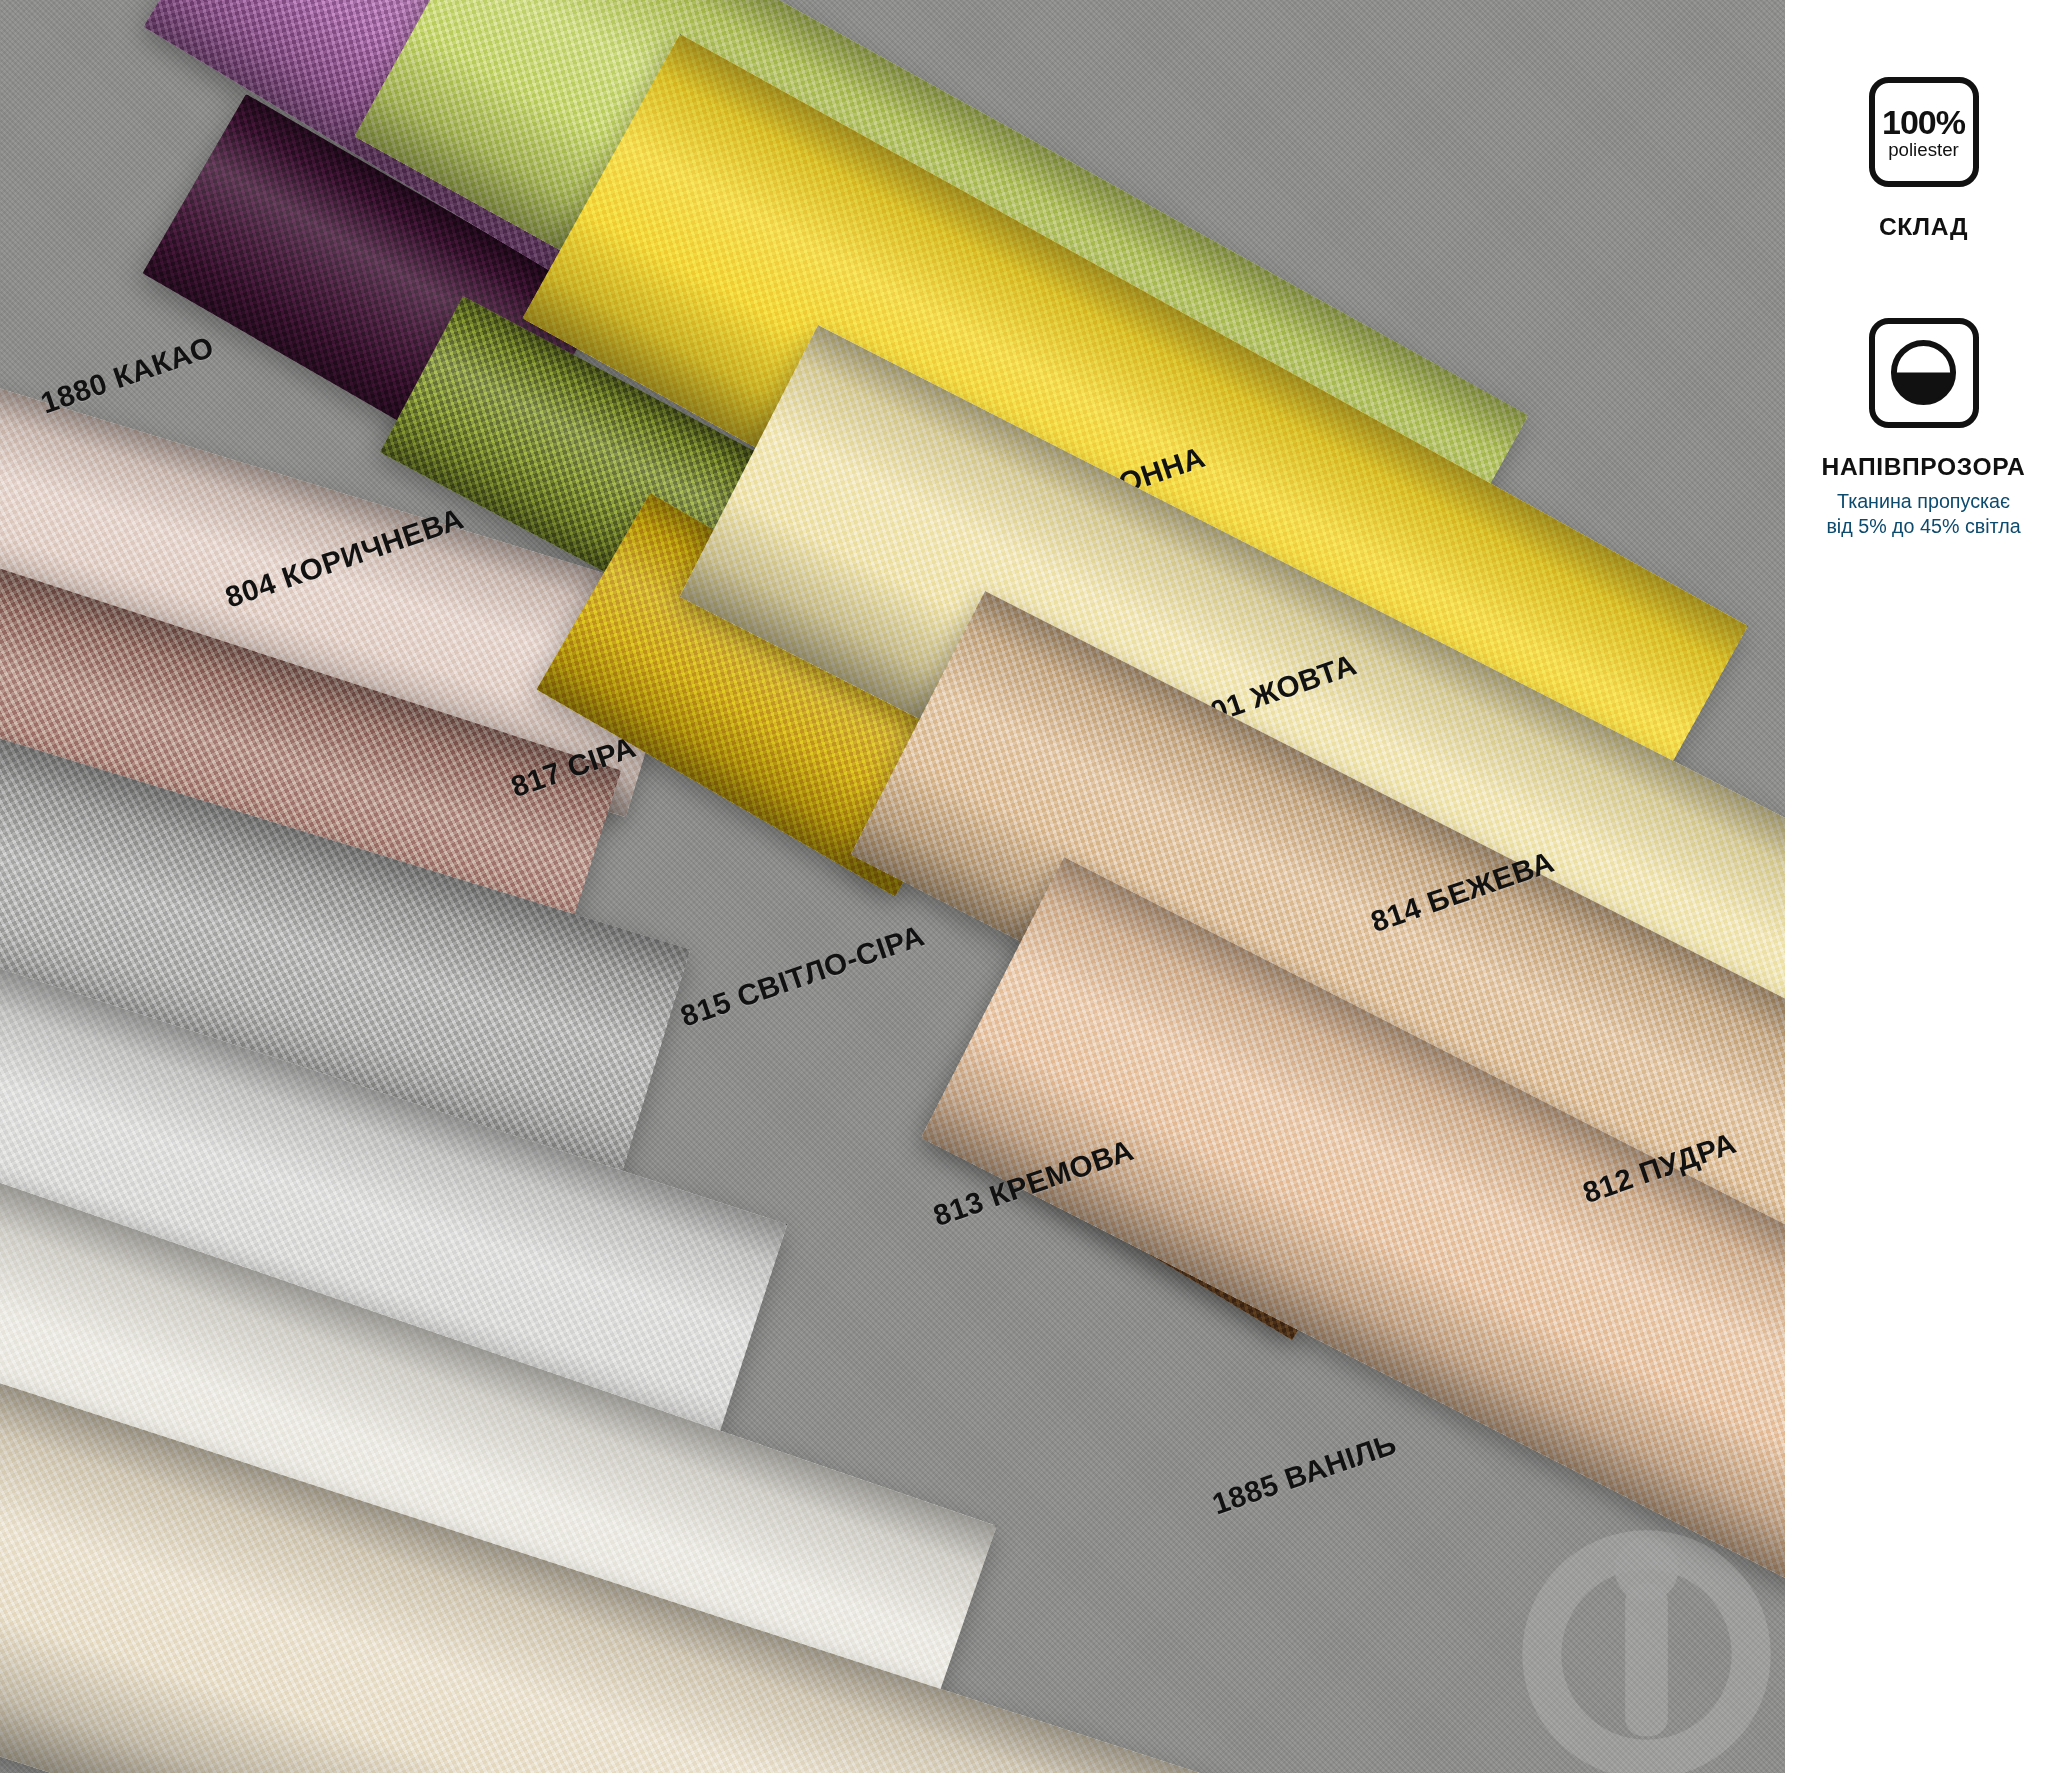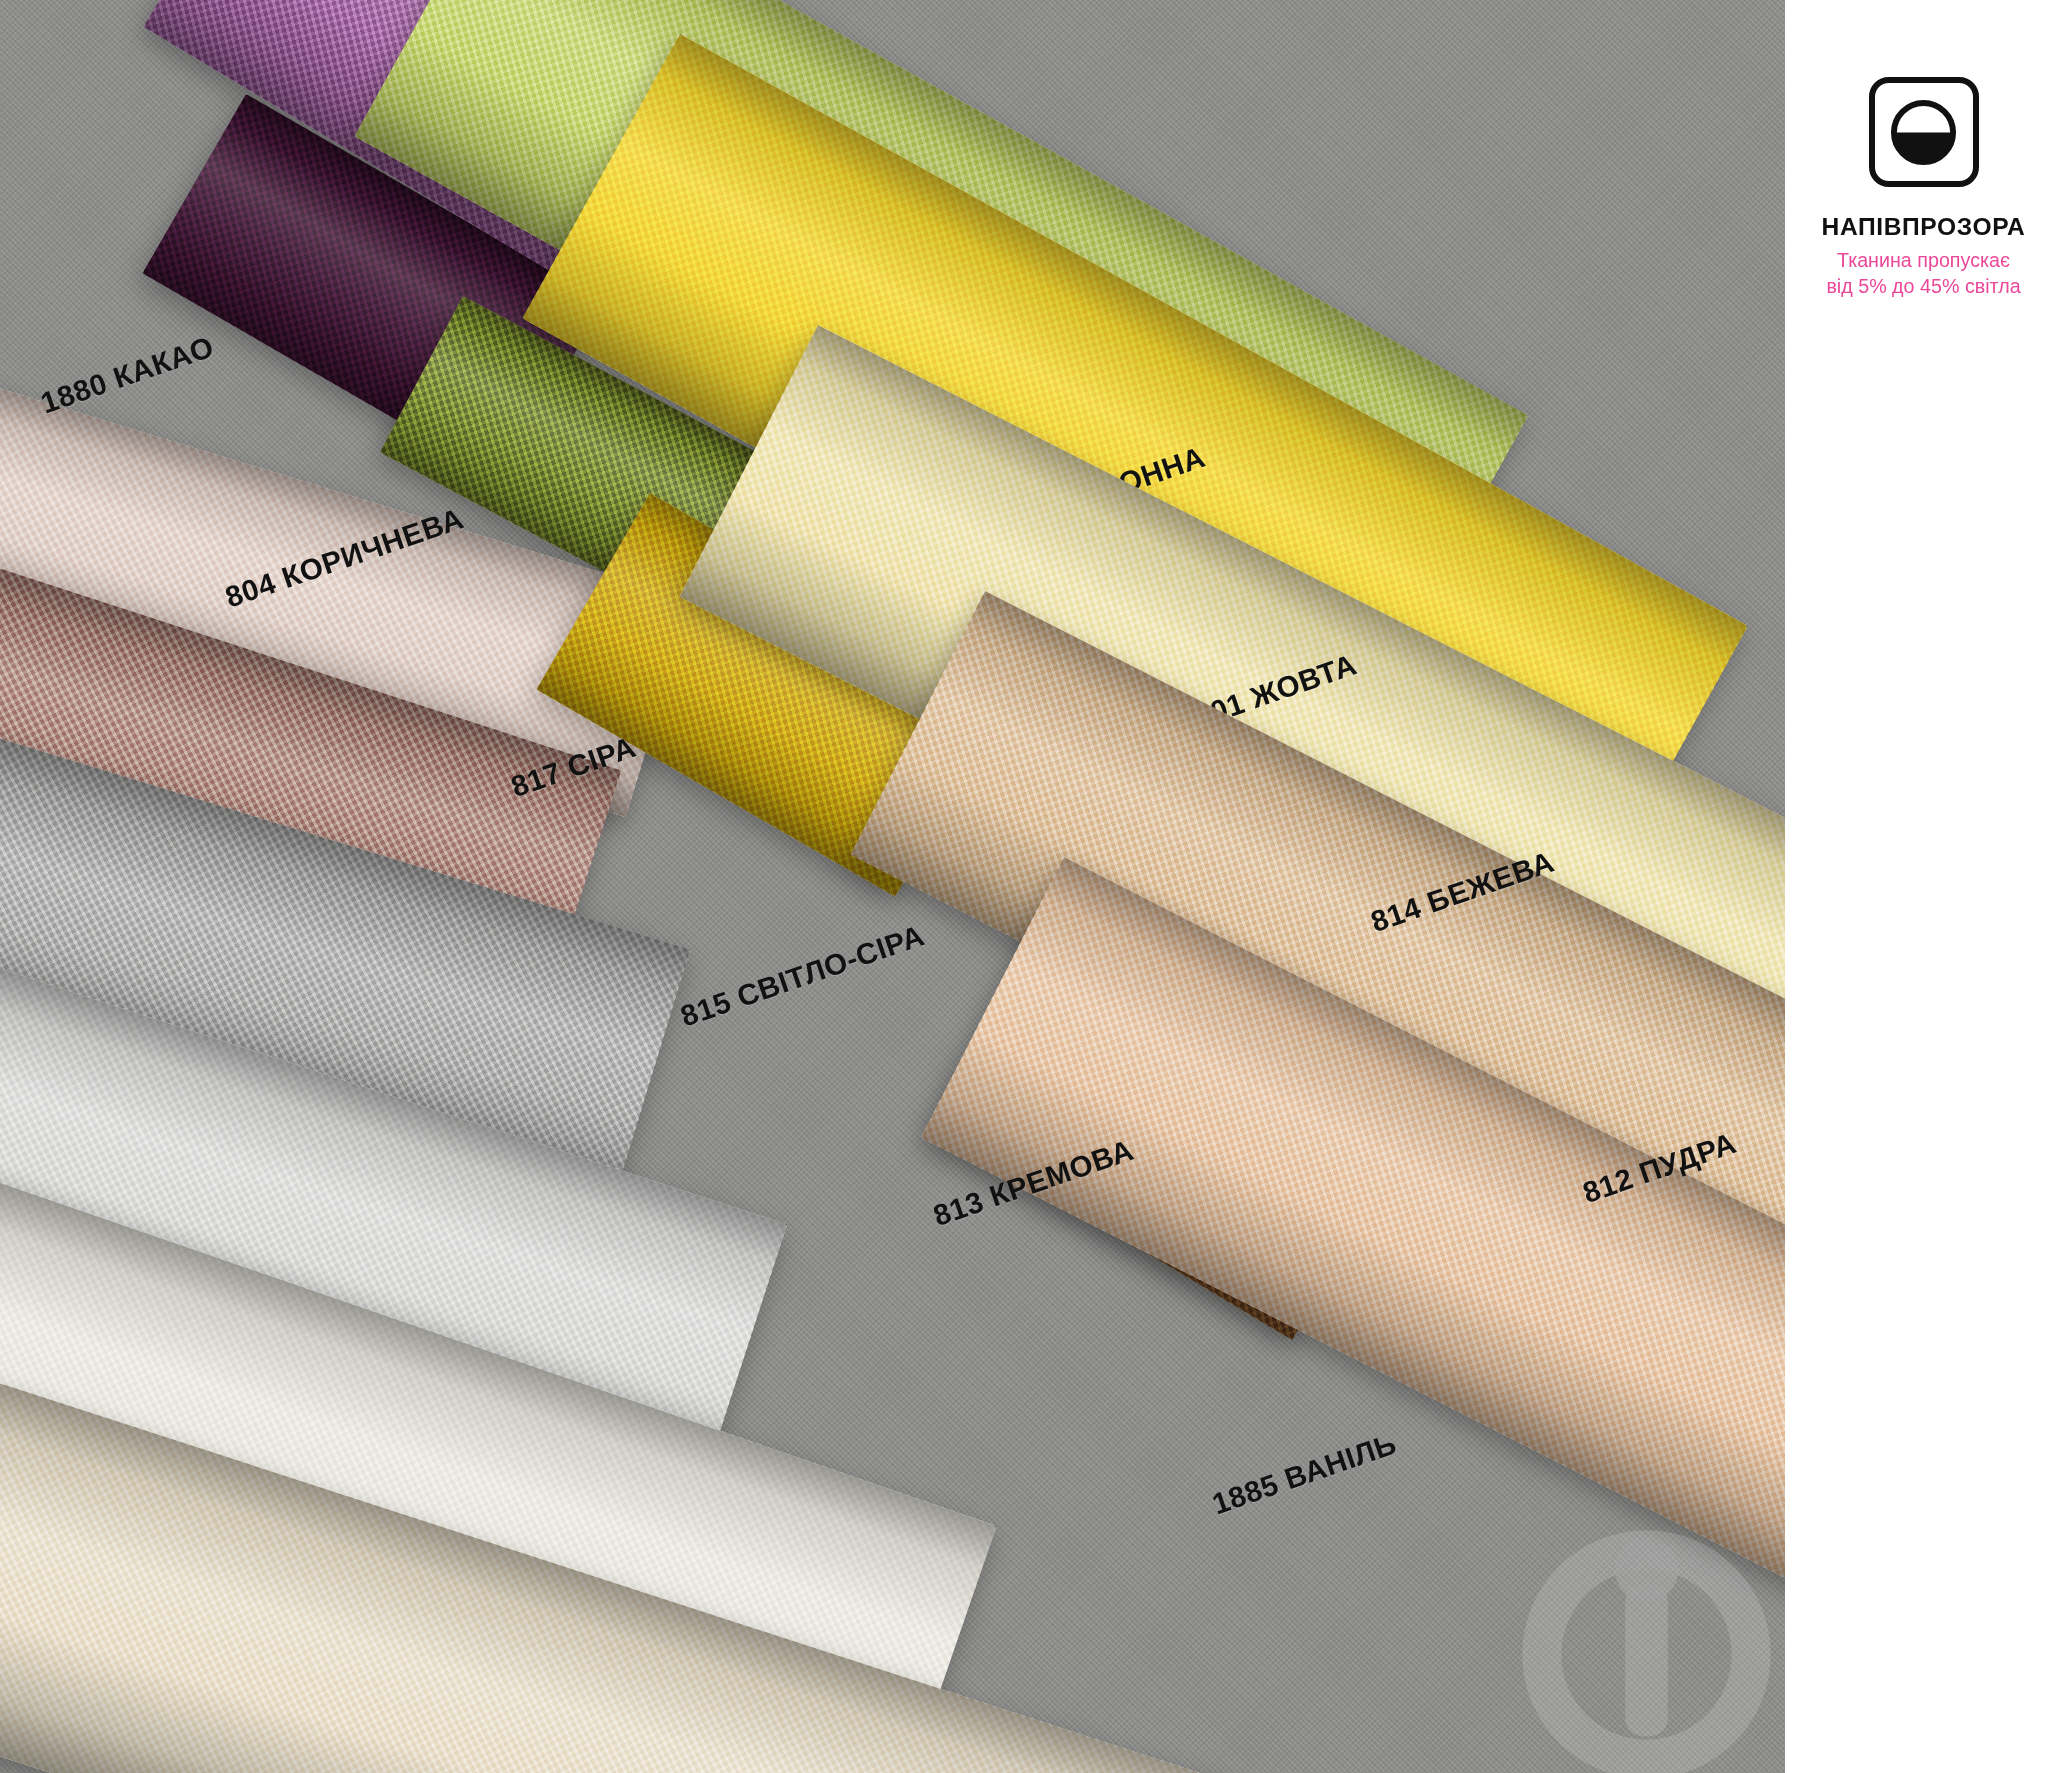--- a/index.html
+++ b/index.html
@@ -122,21 +122,21 @@
     font-size:18.7px;font-weight:400;color:#111;line-height:1;
   }
 
   .info-title{
     margin-top:25.6px;
     font-size:24.6px;font-weight:700;color:#111;
     letter-spacing:0.6px;
   }
   .info-sub{
     margin-top:7.9px;
-    font-size:19.7px;font-weight:400;color:#ec4899;
+    font-size:19.7px;font-weight:400;color:#0c4a6e;
     line-height:1.28;
   }
 </style>
 </head>
 <body>
 
 <div class="page">
 
   <div class="photo">
     <div class="photo-bg"></div>
@@ -268,20 +268,27 @@
 
     <svg class="watermark" viewBox="0 0 200 200">
       <path d="M100 30 a70 70 0 1 0 0 140 a70 70 0 1 0 0 -140 z M100 52 a48 48 0 1 1 0 96 a48 48 0 1 1 0 -96 z" fill="#ffffff" opacity=".85"></path>
       <rect x="88" y="60" width="24" height="86" rx="10" fill="#ffffff" opacity=".85"></rect>
       <circle cx="100" cy="52" r="18" fill="#ffffff" opacity=".85"></circle>
     </svg>
   </div>
 
   <div class="panel">
 
+    <div class="info-block">
+      <div class="icon-box pct">
+        <div class="pct-num">100%</div>
+        <div class="pct-word">poliester</div>
+      </div>
+      <div class="info-title">СКЛАД</div>
+    </div>
 
     <div class="info-block">
       <div class="icon-box">
         <svg width="71" height="71" viewBox="0 0 72 72">
           <circle cx="36" cy="36" r="30" fill="none" stroke="#111" stroke-width="6"></circle>
           <path d="M6 36 a30 30 0 0 0 60 0 z" fill="#111"></path>
         </svg>
       </div>
       <div class="info-title">НАПІВПРОЗОРА</div>
       <div class="info-sub">Тканина пропускає</div>

